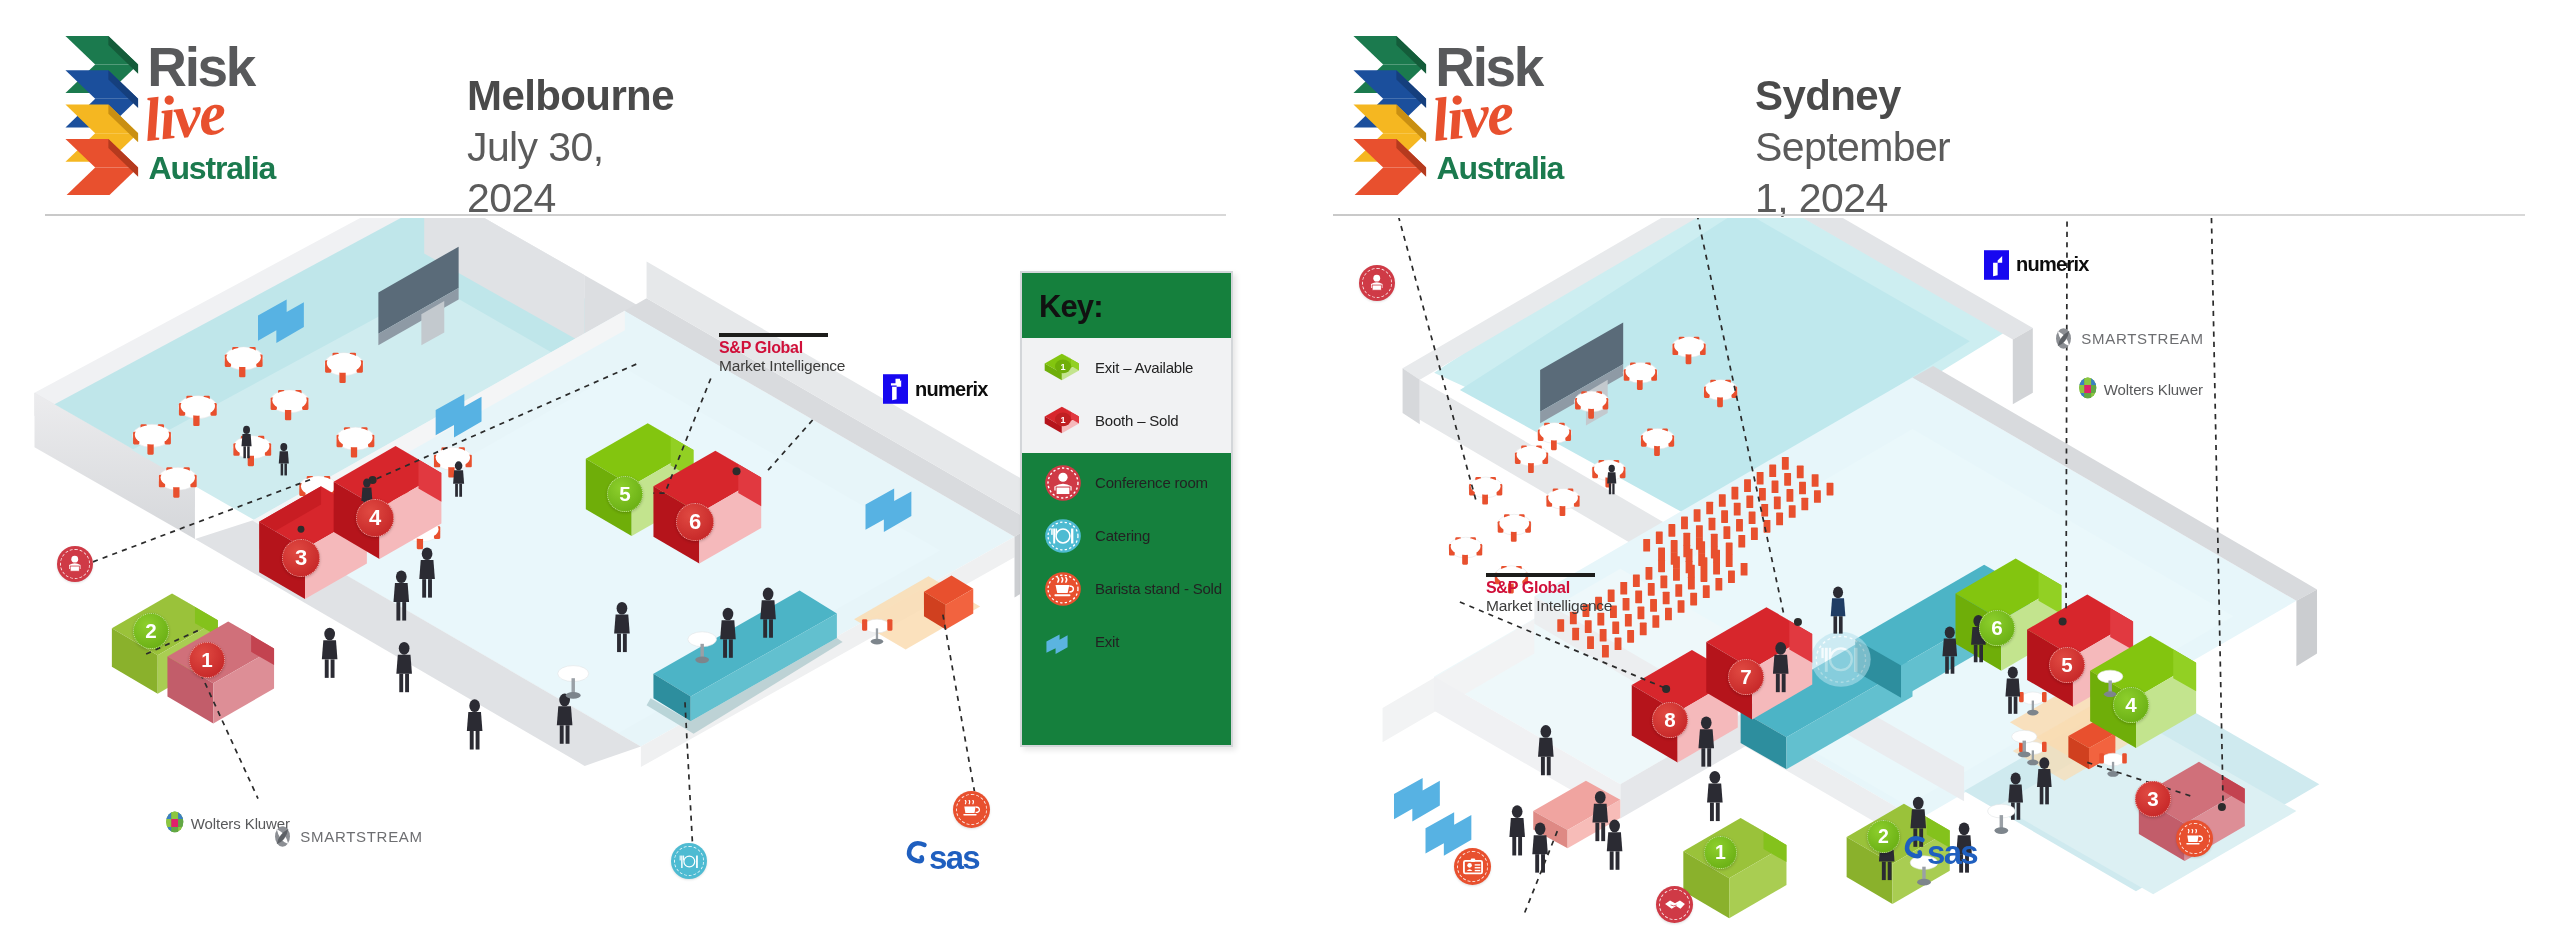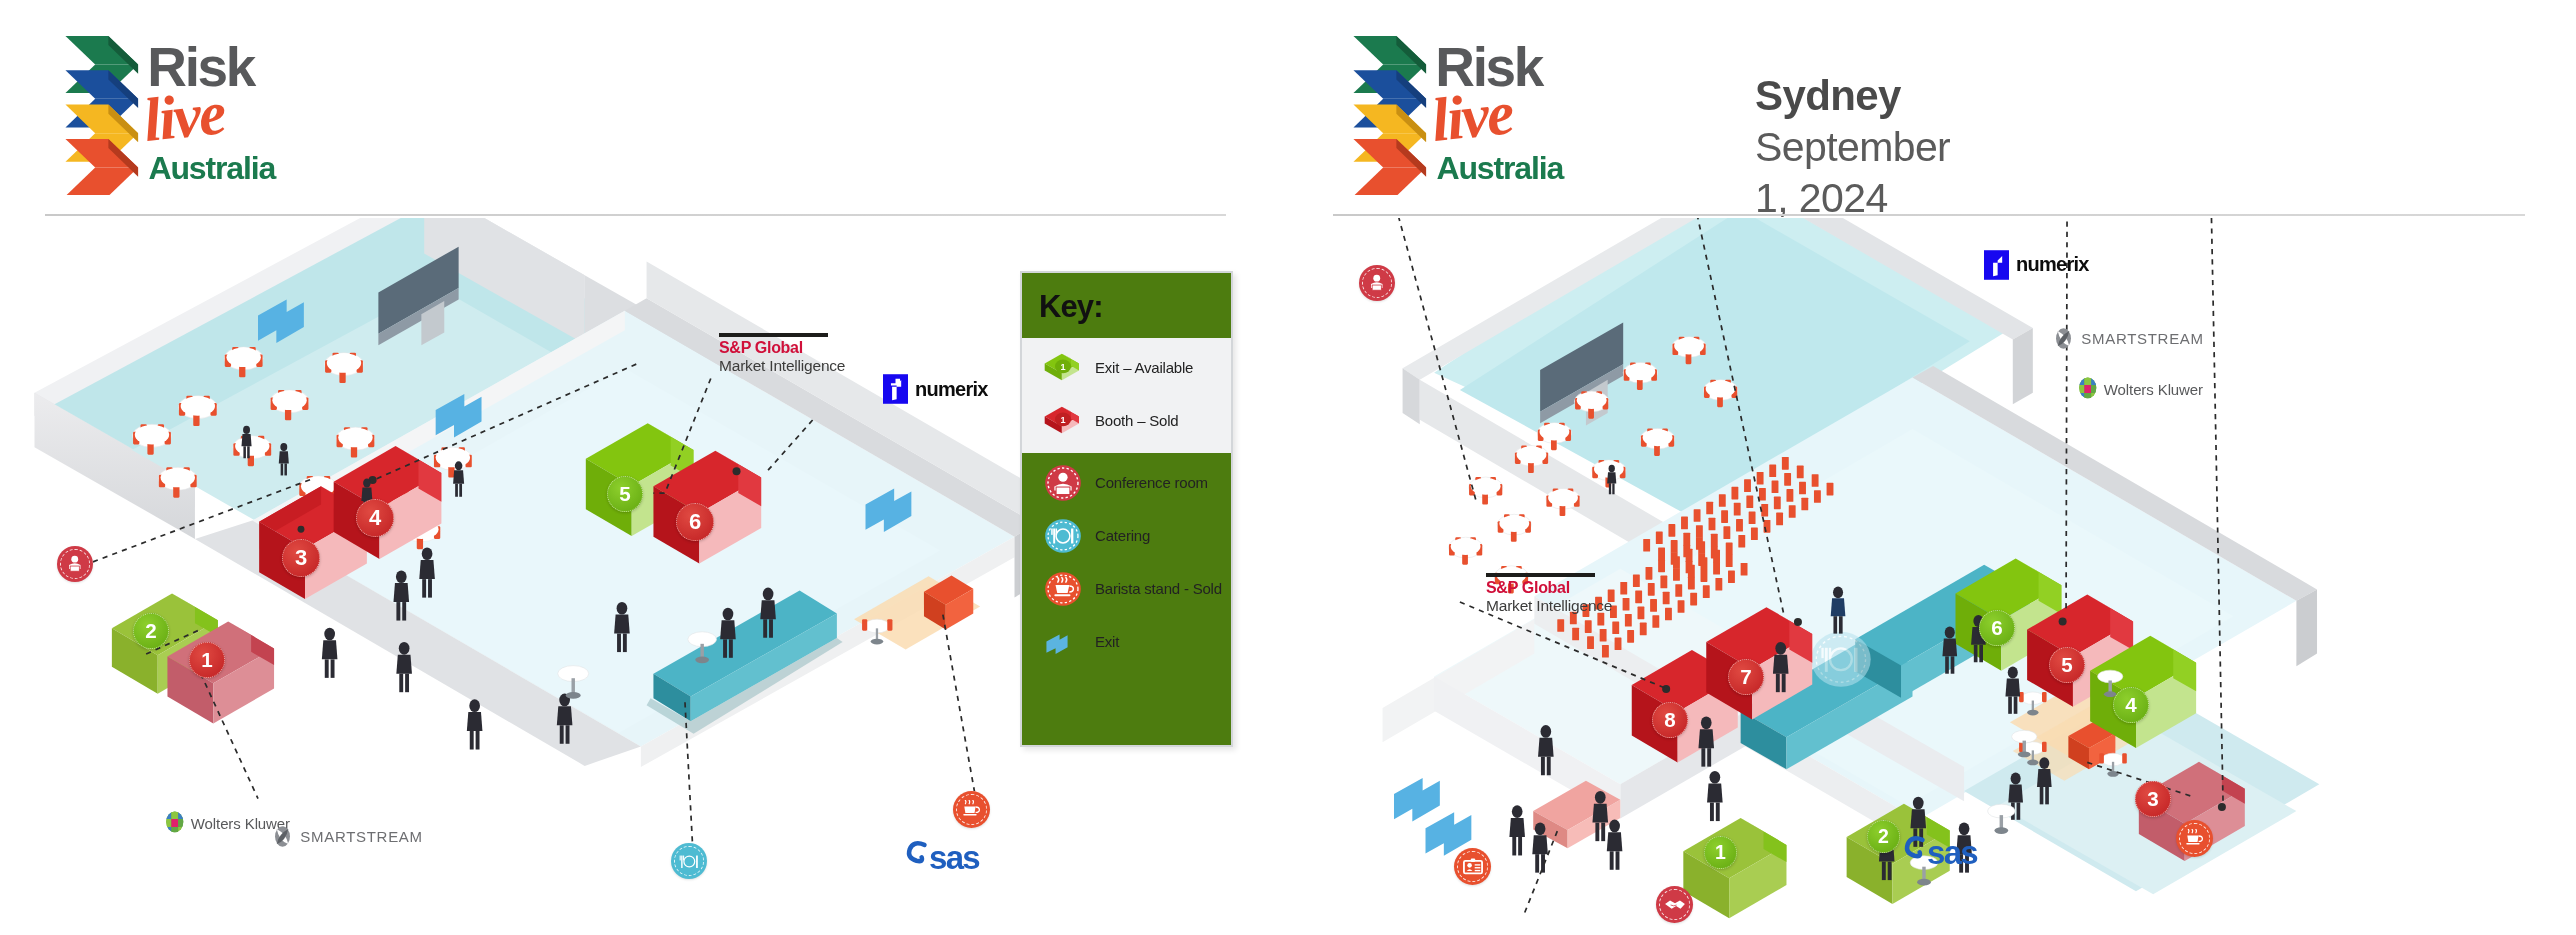--- a/index.html
+++ b/index.html
@@ -34,21 +34,21 @@
     background: linear-gradient(to right,#c9c9c9,#d8d8d8);
   }
   #panel-sydney .hdr-rule { width: 1192px; }
 
   
   .stage { position: absolute; left: 0; top: 206px; width: 100%; height: 728px; }
 
   
   .keybox {
     position: absolute;
-    background: #4d7c0f;
+    background: #15803d;
     border: 2.3px solid #d3d6d9;
     box-shadow: 3.4px 3.4px 5.7px rgba(0,0,0,0.10);
     padding: 0;
   }
   #key-melbourne { left: 1020px; top: 259px; width: 213px; height: 476px; }
   .key-title {
     font-size: 31px; font-weight: bold; color: #111; letter-spacing: -0.9px;
     padding: 16px 0 12.6px 17px;
   }
   .key-group { padding: 3.4px 0 5.7px 0; }
@@ -125,20 +125,24 @@
             <polygon points="182,182 107,182 55,232 130,232" fill="#f5b721"></polygon>
             <polygon points="130,132 182,182 182,198 130,148" fill="#c98f12"></polygon>
             <polygon points="55,192 130,192 182,242 107,242" fill="#e8502e"></polygon>
             <polygon points="182,242 107,242 55,292 130,292" fill="#e8502e"></polygon>
             <polygon points="130,192 182,242 182,258 130,208" fill="#b53a1e"></polygon>
           </g>
           <text x="198" y="100" font-family="Liberation Sans, sans-serif" font-size="96" font-weight="bold" fill="#58595b" letter-spacing="-4">Risk</text>
           <text x="196" y="196" font-family="Liberation Serif, serif" font-size="108" font-style="italic" font-weight="bold" fill="#e8502e" letter-spacing="-4" transform="rotate(-6 196 196)">live</text>
           <text x="200" y="262" font-family="Liberation Sans, sans-serif" font-size="56" font-weight="bold" fill="#1b7a4e" letter-spacing="-2">Australia</text>
         </svg>
+      </div>
+      <div class="brand-title">
+        <div class="brand-city">Melbourne</div>
+        <div class="brand-date">July 30, 2024</div>
       </div>
     </div>
     <div class="hdr-rule"></div>
 
     <div class="stage">
       <svg width="1288" height="729" viewBox="0 0 2247 1272">
         <defs>
           <linearGradient id="m-wall" x1="0" y1="0" x2="0" y2="1">
             <stop offset="0" stop-color="#ececee"></stop>
               <stop offset="1" stop-color="#d5d7da"></stop>

